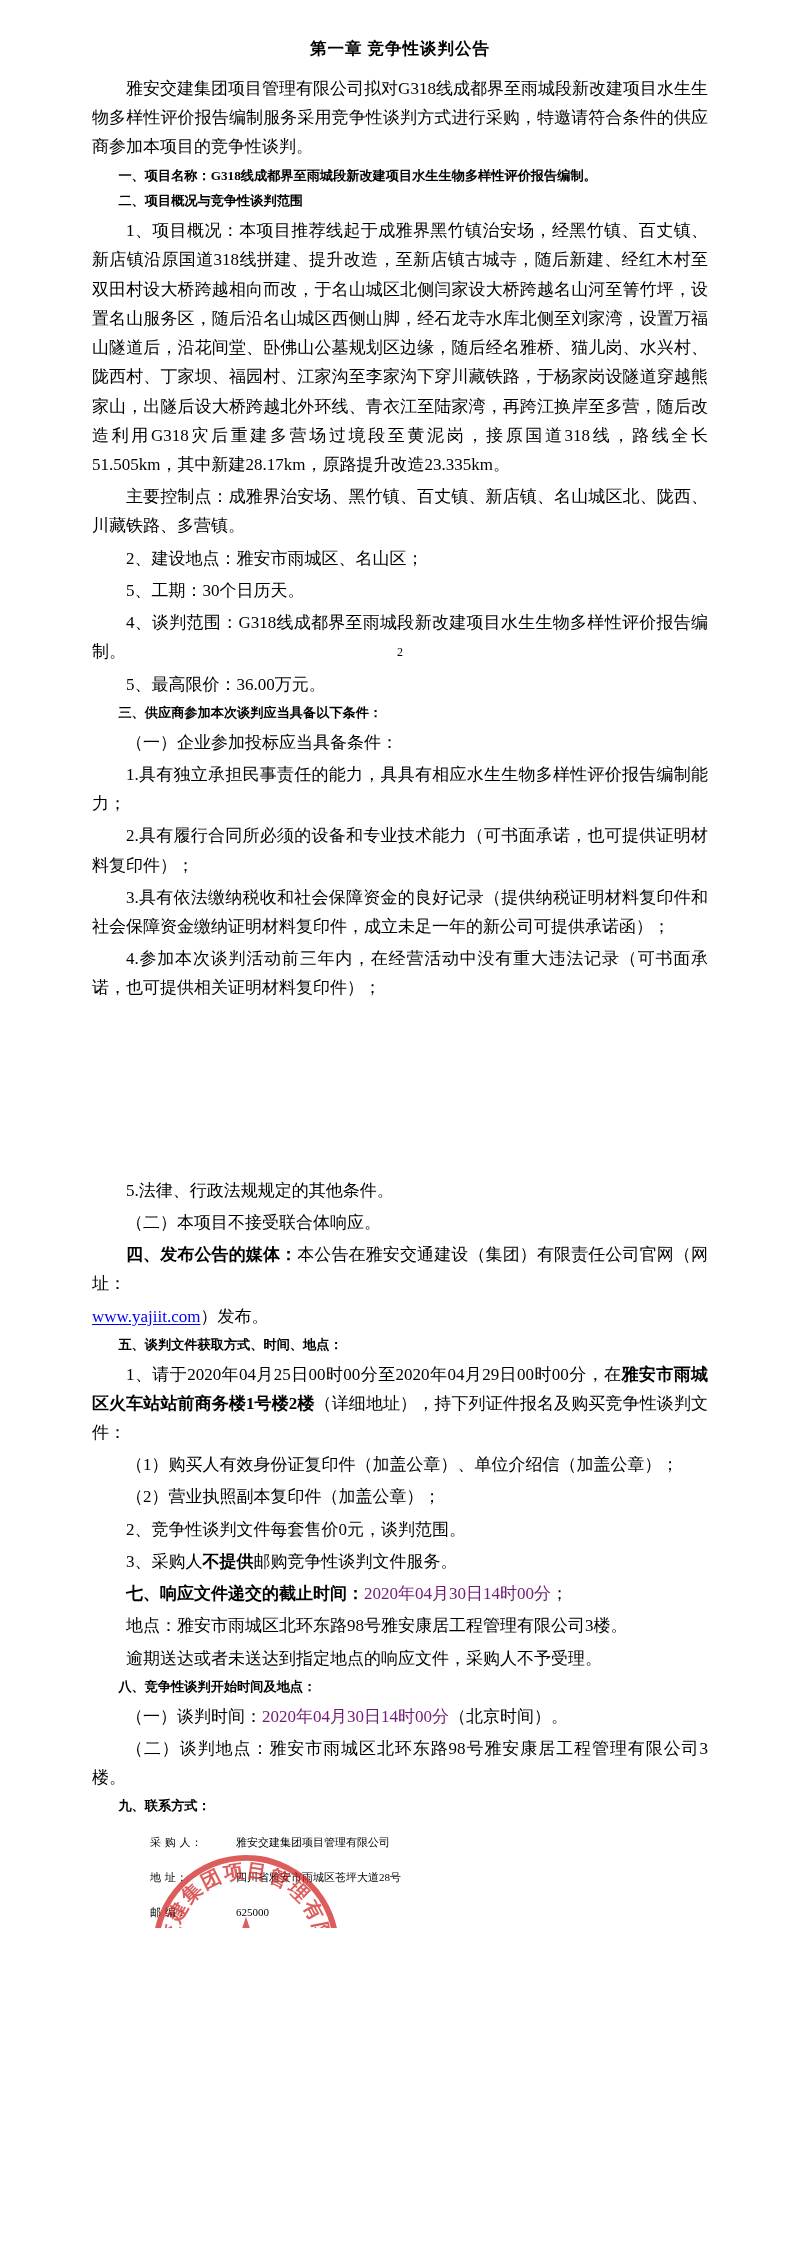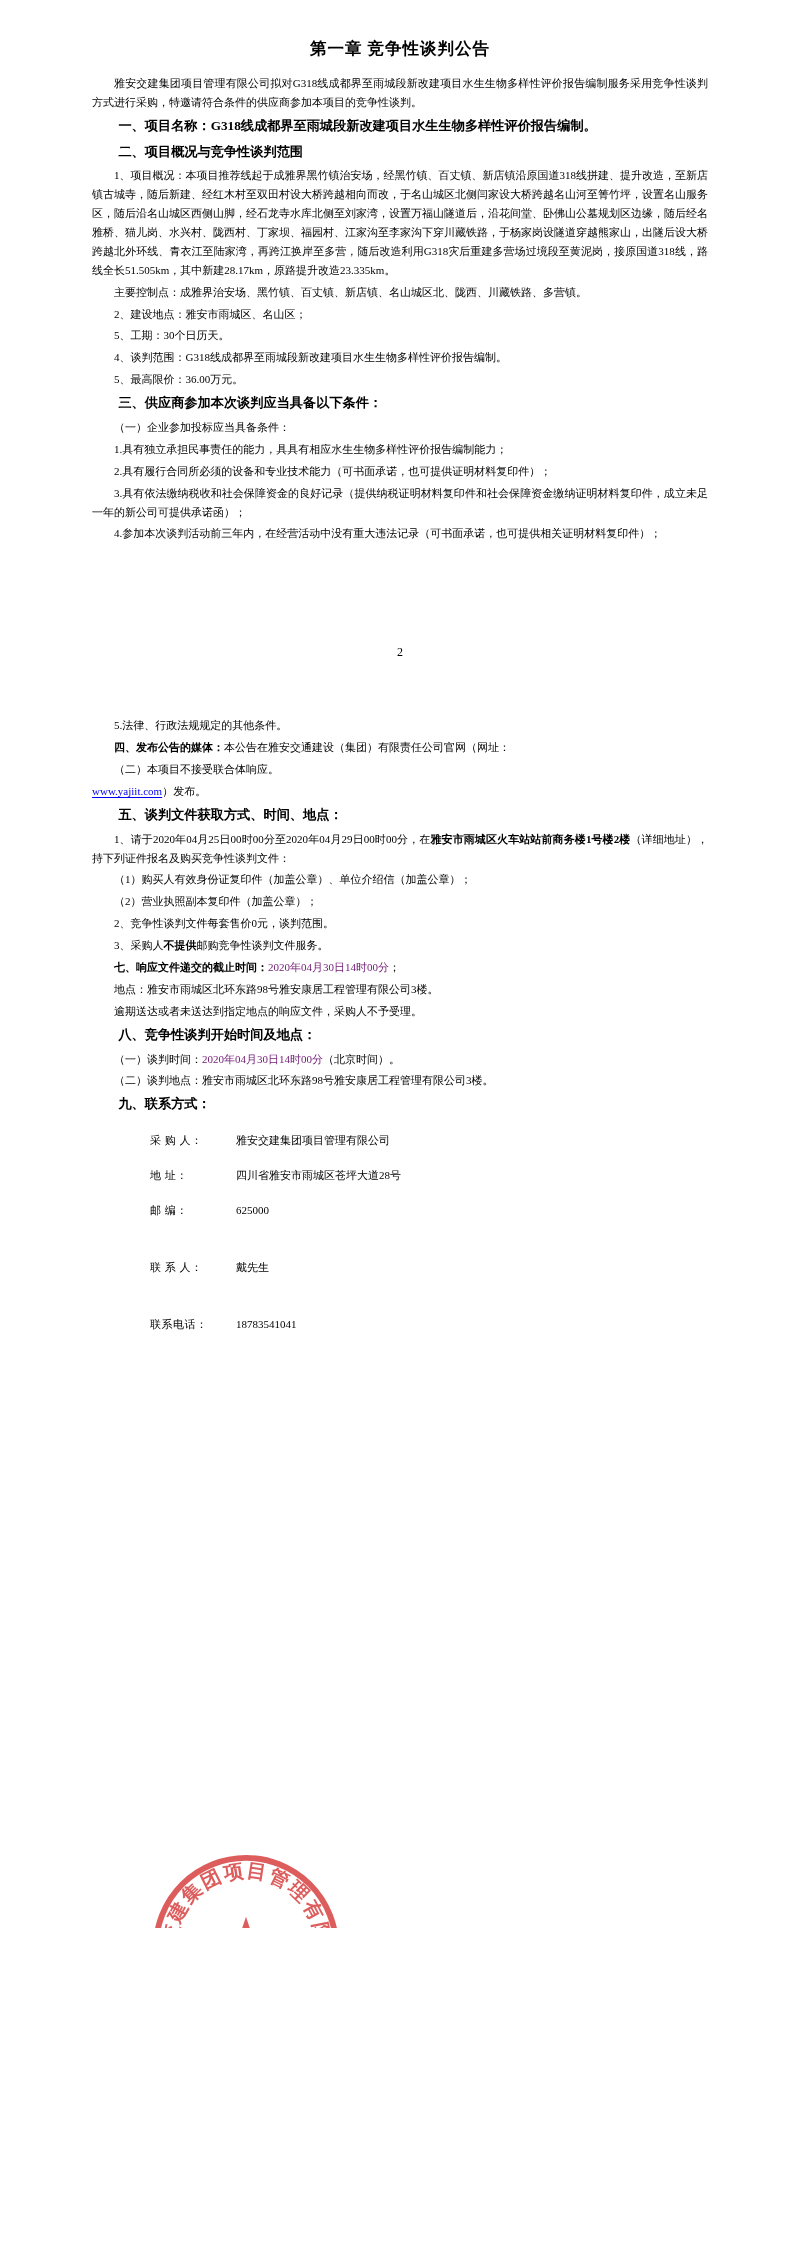--- a/index.html
+++ b/index.html
@@ -28,21 +28,21 @@
   .doc-title {
     text-align: center;
     font-size: 16.5px;
     font-weight: bold;
     letter-spacing: 1px;
     margin-top: 38px;
     margin-bottom: 14px;
   }
   p {
     margin: 0 0 3px 0;
-    font-size: 11px;
+    font-size: 17px;
     line-height: 1.72;
     text-align: justify;
     text-justify: inter-ideograph;
   }
   .ind2 { text-indent: 2em; }
   .bold { font-weight: bold; }
   .u { text-underline-offset: 2px; }
   .red { color: #701a75; }
   .sec-head {
     font-weight: bold;
@@ -120,25 +120,25 @@
     <p class="ind2 u">（一）企业参加投标应当具备条件：</p>
     <p class="ind2 u">1.具有独立承担民事责任的能力，具具有相应水生生物多样性评价报告编制能力；</p>
     <p class="ind2 u">2.具有履行合同所必须的设备和专业技术能力（可书面承诺，也可提供证明材料复印件）；</p>
     <p class="ind2 u">3.具有依法缴纳税收和社会保障资金的良好记录（提供纳税证明材料复印件和社会保障资金缴纳证明材料复印件，成立未足一年的新公司可提供承诺函）；</p>
     <p class="ind2 u">4.参加本次谈判活动前三年内，在经营活动中没有重大违法记录（可书面承诺，也可提供相关证明材料复印件）；</p>
 
     <div class="gap"></div>
 
     <div class="block2">
       <p class="ind2 u">5.法律、行政法规规定的其他条件。</p>
+      <p class="ind2">（二）本项目不接受联合体响应。</p>
+
       <p class="ind2">
         <span class="bold">四、发布公告的媒体：</span><span>本公告在雅安交通建设（集团）有限责任公司官网（网址：</span>
       </p>
-
-      <p class="ind2">（二）本项目不接受联合体响应。</p>
       <p>
         <a class="u" href="#">www.yajiit.com</a><span>）发布。</span>
       </p>
 
       <p class="sec-head">五、谈判文件获取方式、时间、地点：</p>
 
       <p class="ind2">
         <span>1、请于</span><span class="u">2020年04月25日00时00分</span><span>至2020年</span><span class="u">04月29日</span><span class="u">00时00分</span><span>，在</span><span class="bold">雅安市雨城区火车站站前商务楼1号楼2楼</span><span>（详细地址），持下列证件报名及购买竞争性谈判文件：</span>
       </p>
 

